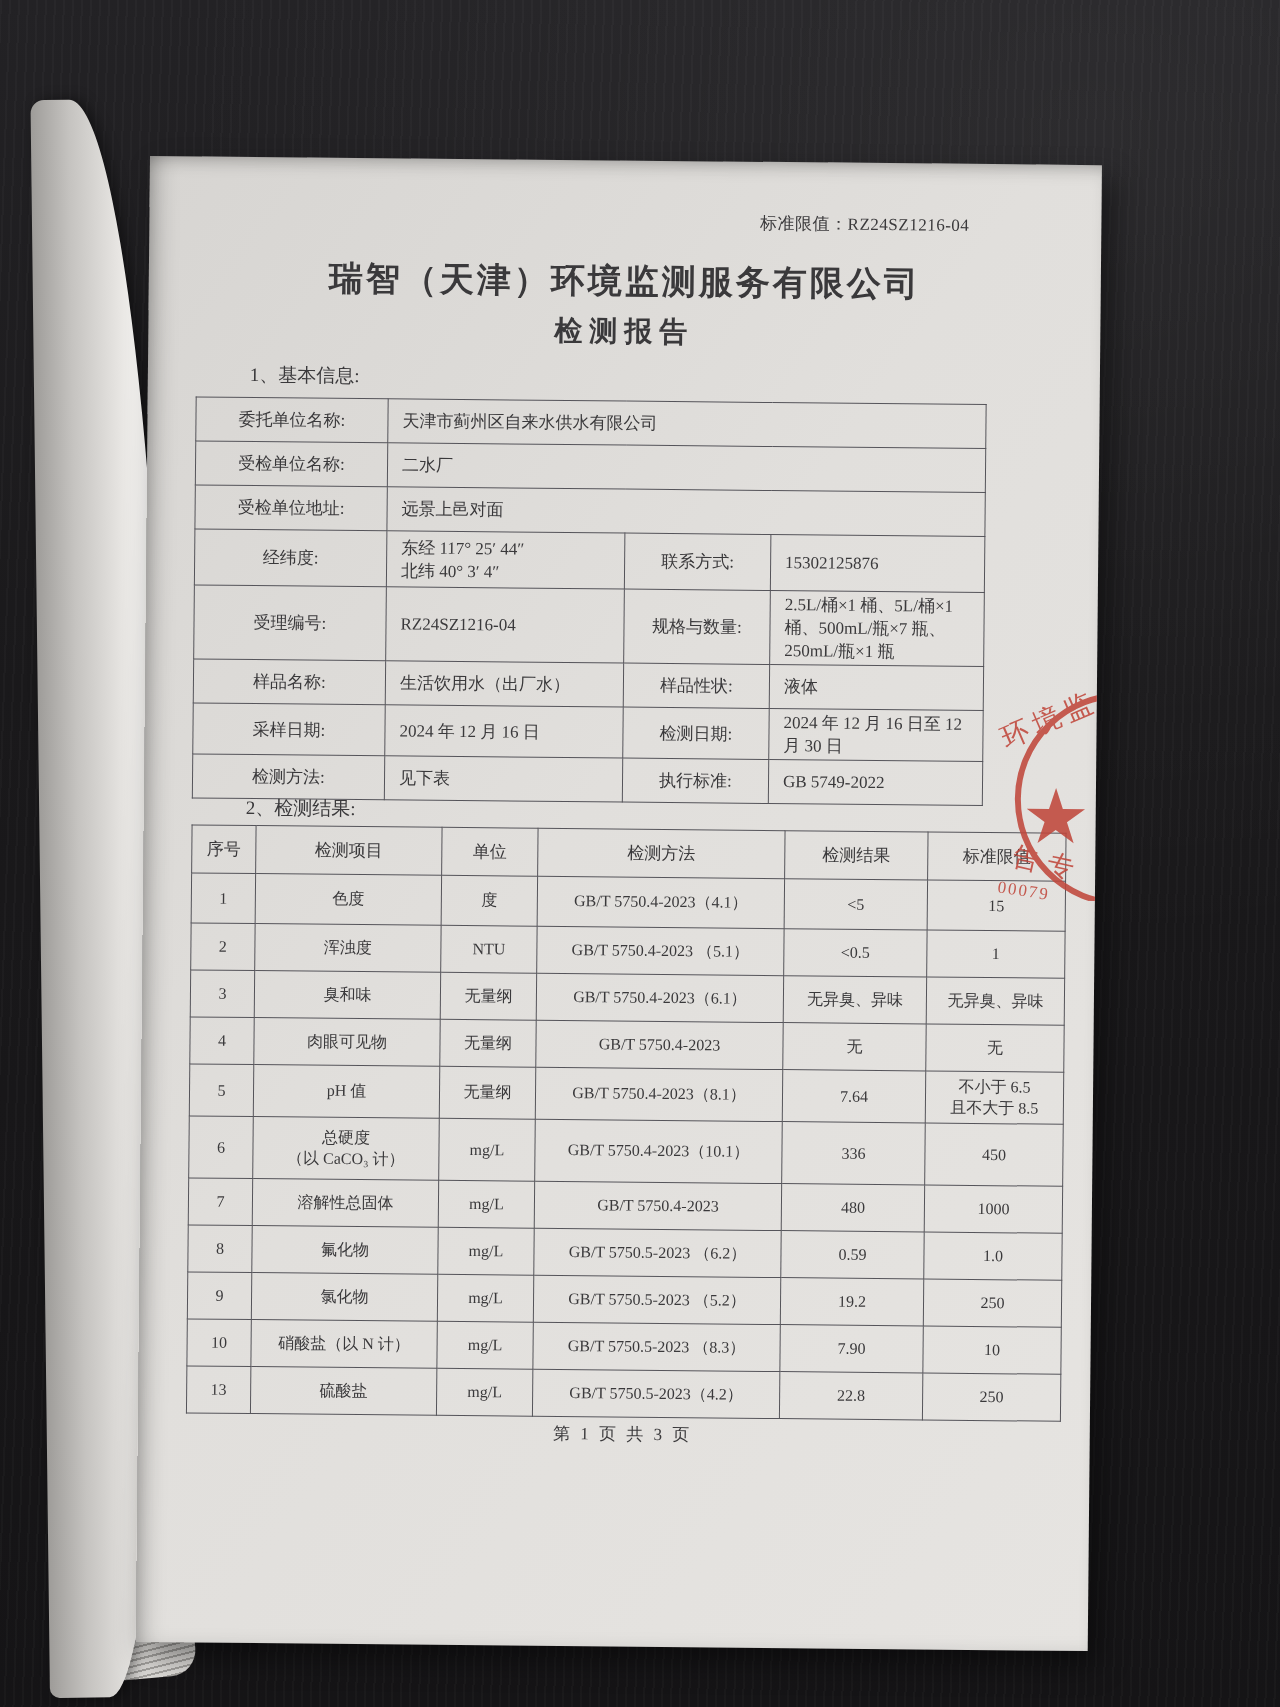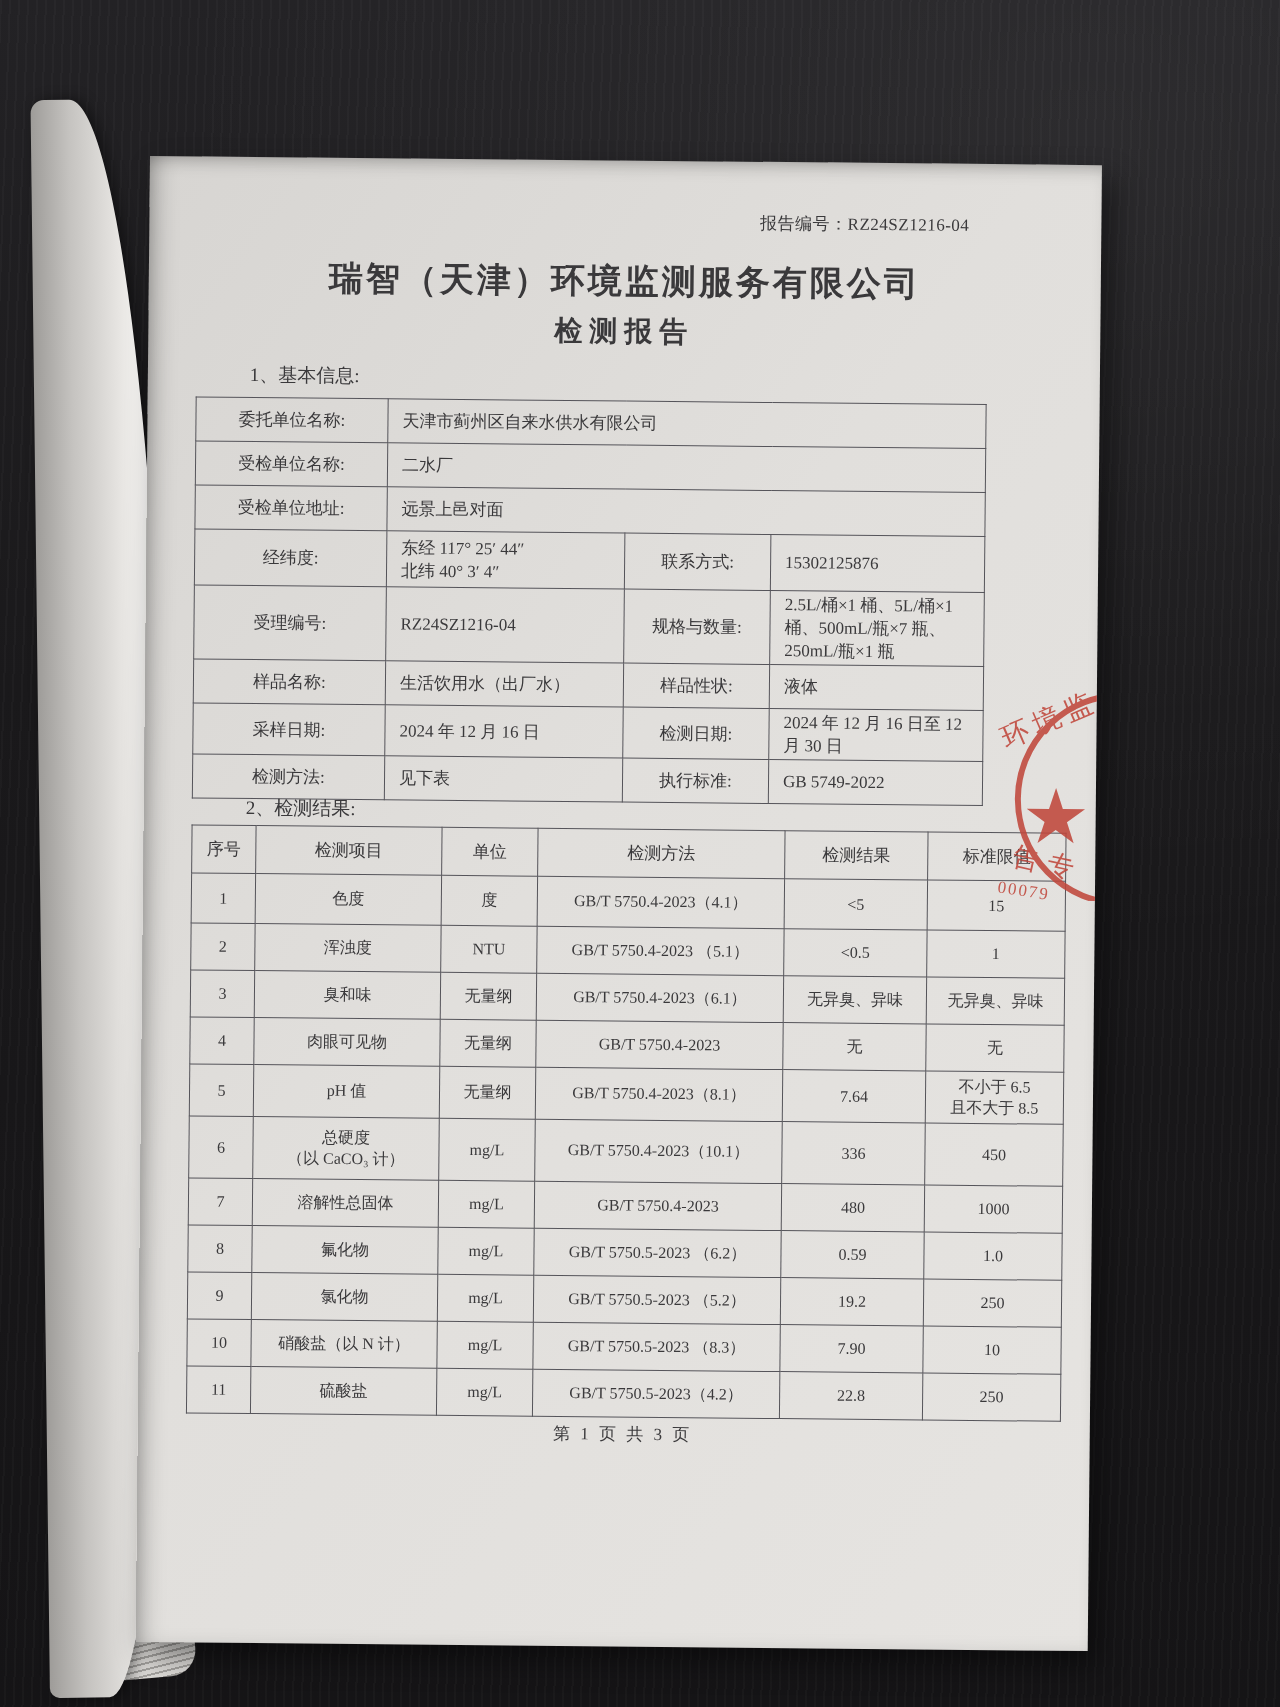--- a/index.html
+++ b/index.html
@@ -46,21 +46,21 @@
 </style>
 </head>
 <body>
 
 <div class="photo">
   <div class="page-stack"></div>
   <div class="flip-page"></div>
 
   <div class="main-page">
 
-    <div class="report-no"><span>报告编号：</span><span>RZ24SZ1216-04</span></div>
+    <div class="report-no"><span>标准限值：</span><span>RZ24SZ1216-04</span></div>
 
     <h1 class="company">瑞智（天津）环境监测服务有限公司</h1>
     <h2 class="doc-title">检测报告</h2>
 
     <div class="sec-heading s1">1、基本信息:</div>
 
     <table class="t1">
       <colgroup>
         <col style="width:192px">
           <col style="width:238px">
@@ -212,21 +212,21 @@
           </tr>
           <tr style="height: 47px;">
             <td>10</td>
             <td>硝酸盐（以 N 计）</td>
             <td>mg/L</td>
             <td>GB/T 5750.5-2023 （8.3）</td>
             <td>7.90</td>
             <td>10</td>
           </tr>
           <tr style="height: 47px;">
-            <td>11</td>
+            <td>13</td>
             <td>硫酸盐</td>
             <td>mg/L</td>
             <td>GB/T 5750.5-2023（4.2）</td>
             <td>22.8</td>
             <td>250</td>
           </tr>
         </tbody>
     </table>
 
     <div class="footer">第 1 页 共 3 页</div>

